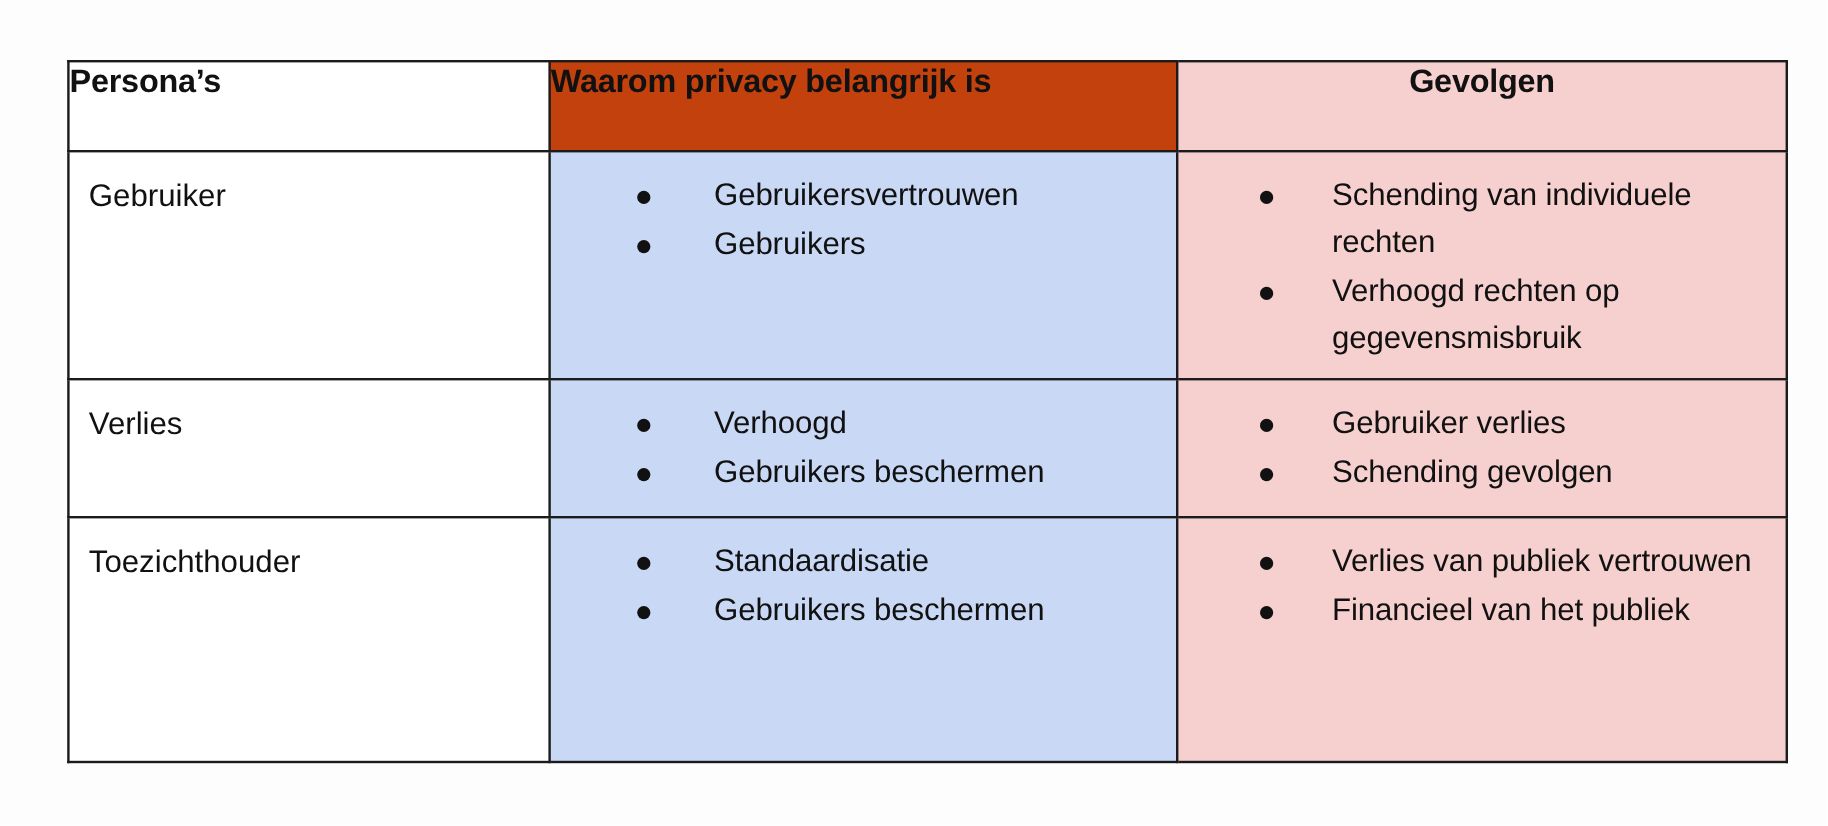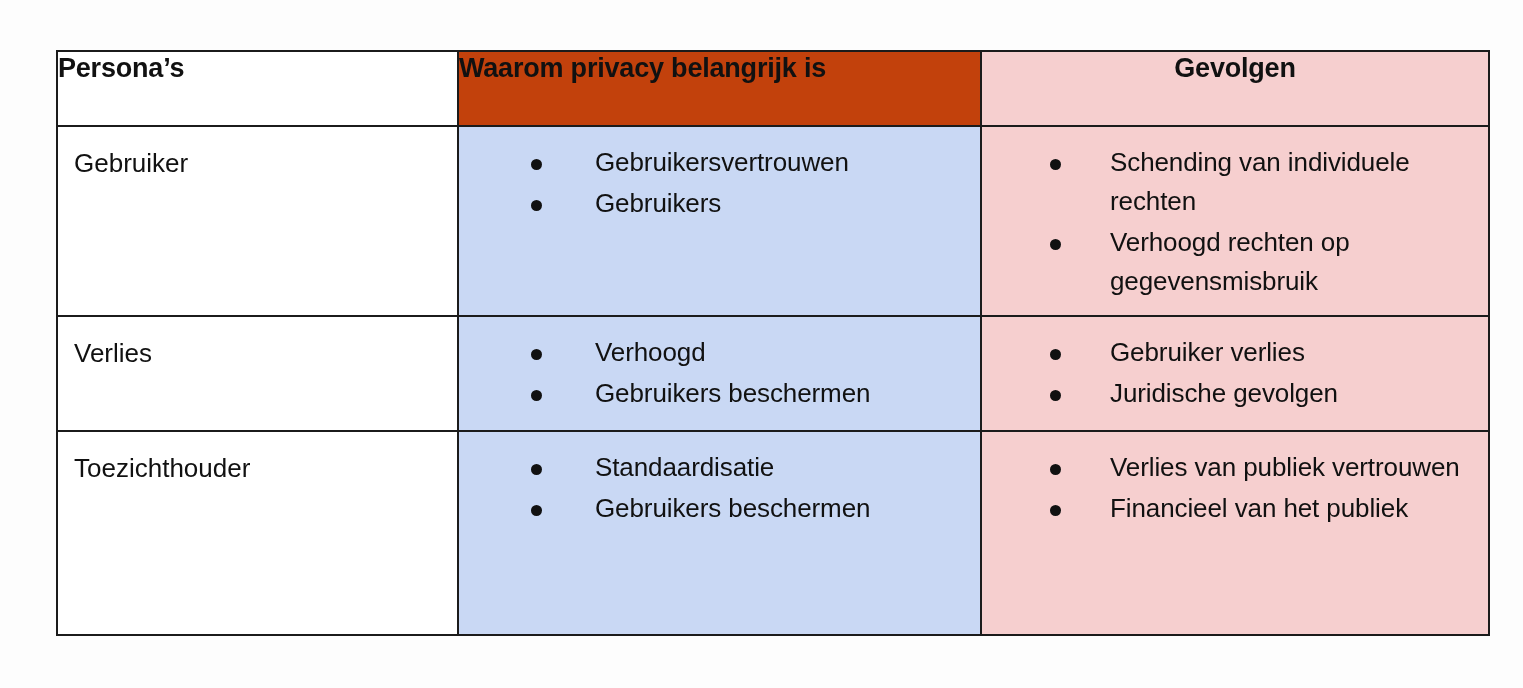--- a/index.html
+++ b/index.html
@@ -165,21 +165,21 @@
           </ul>
         </td>
         <td class="col-conseq">
           <ul class="bullets">
             <li>
               <span class="bullet-dot"></span>
               <span>Gebruiker verlies</span>
             </li>
             <li>
               <span class="bullet-dot"></span>
-              <span>Juridische gevolgen</span>
+              <span>Schending gevolgen</span>
             </li>
           </ul>
         </td>
       </tr>
 
       <tr class="row-3">
         <td class="col-persona">Toezichthouder</td>
         <td class="col-reason">
           <ul class="bullets">
             <li>

